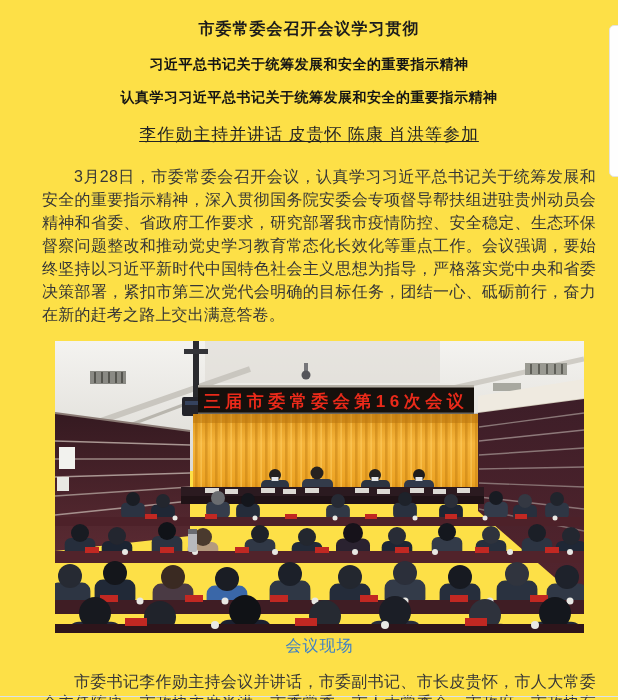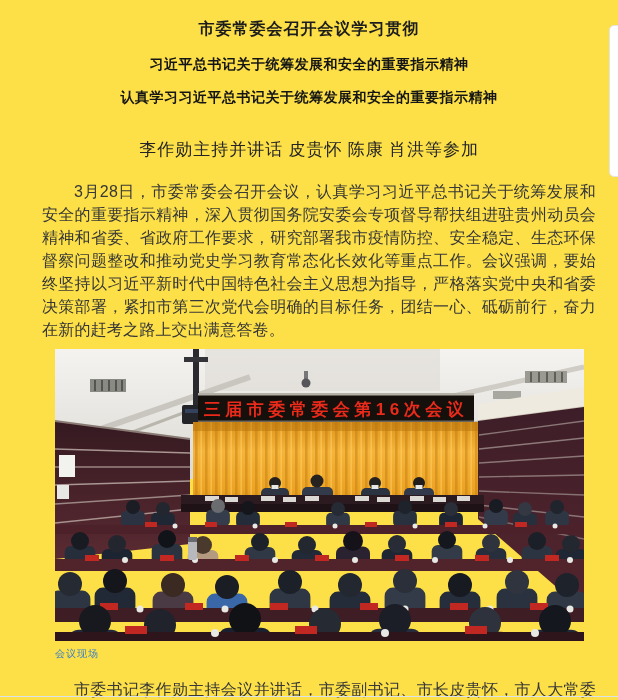--- a/index.html
+++ b/index.html
@@ -11,31 +11,31 @@
   .kicker {
     font-family:"Liberation Serif", serif; font-weight:bold;
     font-size:16px; line-height:22px; color:#1c1c1c; letter-spacing:1px;
   }
   .headline {
     font-family:Liberation Sans, sans-serif; font-weight:bold;
     font-size:14px; line-height:33px; color:#151515; margin-top:8px; letter-spacing:0.5px;
   }
   .subtitle {
     font-family:"Liberation Serif", serif; font-weight:normal;
-    font-size:17px; line-height:24px; color:#242424; margin-top:24px; letter-spacing:1px;
+    font-size:17px; line-height:24px; color:#242424; margin-top:9px; letter-spacing:1px;text-decoration:underline;
   }
   .body-par {
     margin:18px 22px 0 42px; font-size:16px; line-height:23px;
     text-align:justify; text-indent:2em; color:#373737; letter-spacing:0.2px;
   }
   .body-par.last { margin-top:17px; line-height:21px; }
-  figure { margin:8px 0 0 55px; padding:0; width:529px; }
+  figure { margin:15px 0 0 55px; padding:0; width:529px; }
   svg.photo { display:block; width:529px; height:292px; }
   figcaption {
-    font-size:10px; line-height:16px; margin-top:5px;
+    text-align:center; font-size:16px; line-height:16px; margin-top:5px;
     letter-spacing:1px; color:#3f80c5;
   }
   .side-box {
     position:absolute; top:25px; left:609px; width:70px; height:150px;
     border:1px solid #e3e3e3; border-radius:5px; background:#fefefe;
   }
   .bottom-rule {
     position:absolute; left:0; right:0; bottom:3px; height:1px; background:#d9e2ec;
   }
 </style>

